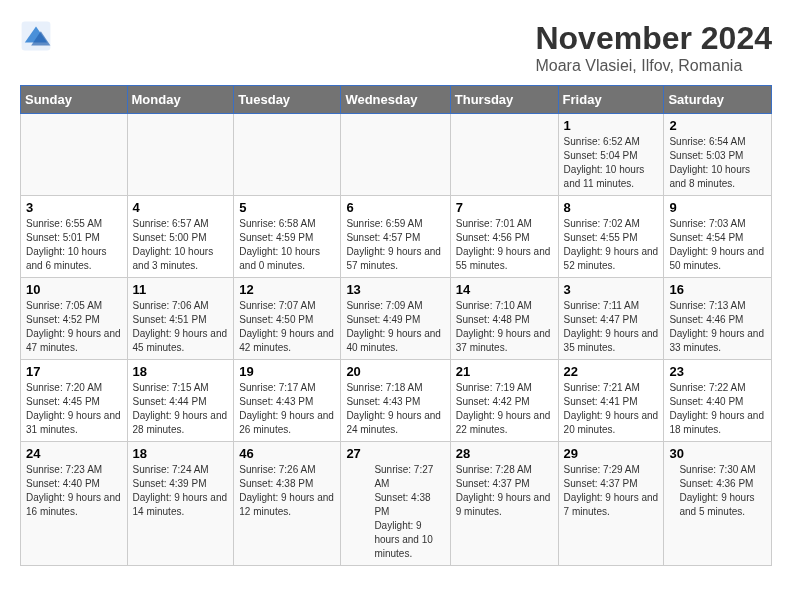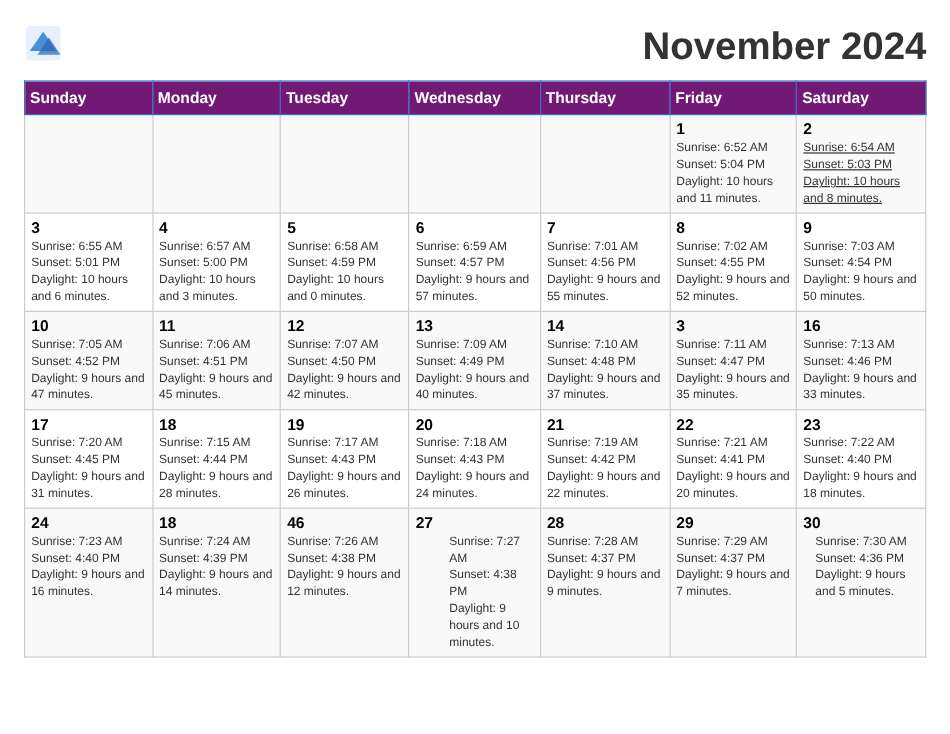--- a/index.html
+++ b/index.html
@@ -45,21 +45,21 @@
     .cal-subtitle {
       font-size: 16px;
       color: #555;
     }
     table {
       width: 100%;
       border-collapse: collapse;
       font-size: 11px;
     }
     thead tr th {
-      background: #701a75;
+      background: #737373;
       color: #fff;
       padding: 6px 4px;
       text-align: left;
       font-size: 13px;
       font-weight: bold;
       border: 1px solid #3a6fc4;
     }
     tbody tr td {
       border: 1px solid #ccc;
       vertical-align: top;
@@ -91,20 +91,21 @@
 <div class="header-area">
   <div class="logo">
     <svg class="logo-icon" viewBox="0 0 40 40">
       <rect x="2" y="2" width="36" height="36" rx="4" fill="#e8f0fb"></rect>
       <polygon points="20,8 34,28 6,28" fill="#4a90d9"></polygon>
       <polygon points="26,14 38,32 14,32" fill="#2563b0" opacity="0.7"></polygon>
     </svg>
   </div>
   <div class="title-area">
     <div class="cal-title">November 2024</div>
+    <div class="cal-subtitle">Moara Vlasiei, Ilfov, Romania</div>
   </div>
 </div>
 
 <table>
   <thead>
     <tr>
     <th>Sunday</th>
         <th>Monday</th>
         <th>Tuesday</th>
         <th>Wednesday</th>
@@ -121,21 +122,21 @@
         <td class="empty"></td>
         <td class="empty"></td>
         <td>
           <div class="day-num">1</div>
           <div class="day-info" style="white-space: pre-line;">Sunrise: 6:52 AM
 Sunset: 5:04 PM
 Daylight: 10 hours and 11 minutes.</div>
         </td>
         <td>
           <div class="day-num">2</div>
-          <div class="day-info" style="white-space: pre-line; text-decoration: underline;">Sunrise: 6:54 AM
+          <div class="day-info" style="white-space: pre-line;">Sunrise: 6:54 AM
 Sunset: 5:03 PM
 Daylight: 10 hours and 8 minutes.</div>
         </td>
       </tr>
       <tr>
         <td>
           <div class="day-num">3</div>
           <div class="day-info" style="white-space: pre-line;">Sunrise: 6:55 AM
 Sunset: 5:01 PM
 Daylight: 10 hours and 6 minutes.</div>

